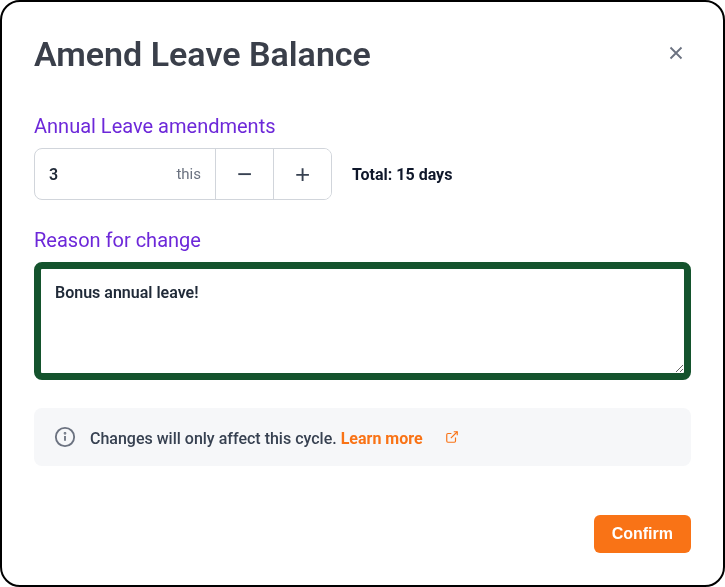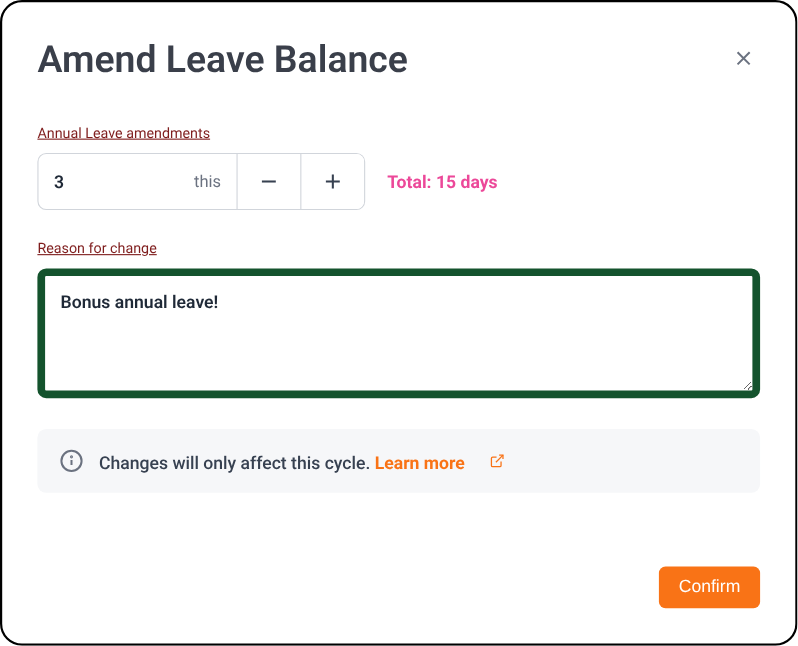--- a/index.html
+++ b/index.html
@@ -46,25 +46,24 @@
       align-items: center;
       justify-content: center;
     }
     .close-btn svg {
       width: 22px;
       height: 22px;
       stroke: #6b7280;
       stroke-width: 2;
     }
     .field-label {
-      font-size: 13px;
-      color: #7f1d1d;
+      font-size: 20px;
+      color: #6d28d9;
       margin-bottom: 10px;
       display: block;
-      text-decoration: underline;
     }
     .amendment-row {
       display: flex;
       align-items: center;
       gap: 20px;
       margin-bottom: 28px;
     }
     .stepper {
       display: flex;
       border: 1px solid #d1d5db;
@@ -101,21 +100,21 @@
       display: flex;
       align-items: center;
       justify-content: center;
       font-size: 26px;
       color: #374151;
       font-weight: 300;
     }
     .total-text {
       font-size: 16px;
       font-weight: 700;
-      color: #ec4899;
+      color: #0f172a;
     }
     .reason-textarea {
       width: 100%;
       height: 118px;
       border: 7px solid #14532d;
       border-radius: 8px;
       padding: 14px;
       font-size: 16px;
       font-weight: 600;
       color: #1f2937;
@@ -179,21 +178,21 @@
       font-size: 16px;
       font-weight: 600;
       cursor: pointer;
       padding: 10px 14px;
     }
     .btn-confirm {
       background: #f97316;
       border: none;
       color: #fff;
       font-size: 16px;
-      font-weight: 400;
+      font-weight: 700;
       cursor: pointer;
       padding: 10px 18px;
       border-radius: 6px;
     }
   </style>
 </head>
 <body>
 
 <div class="modal">
   <div class="header">

